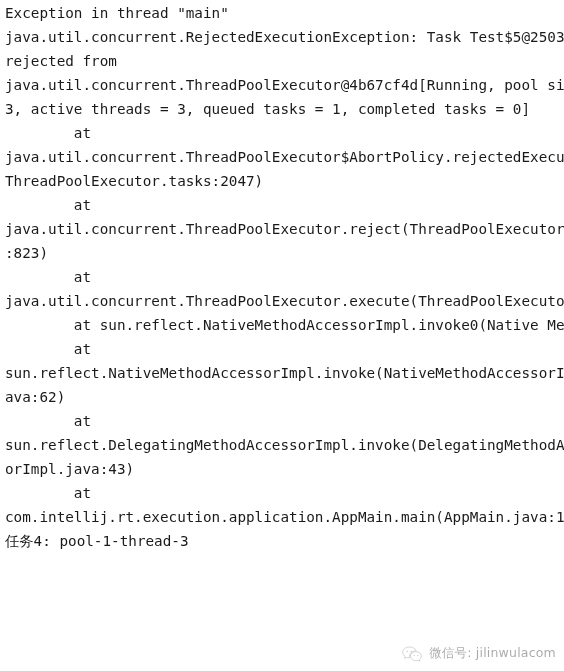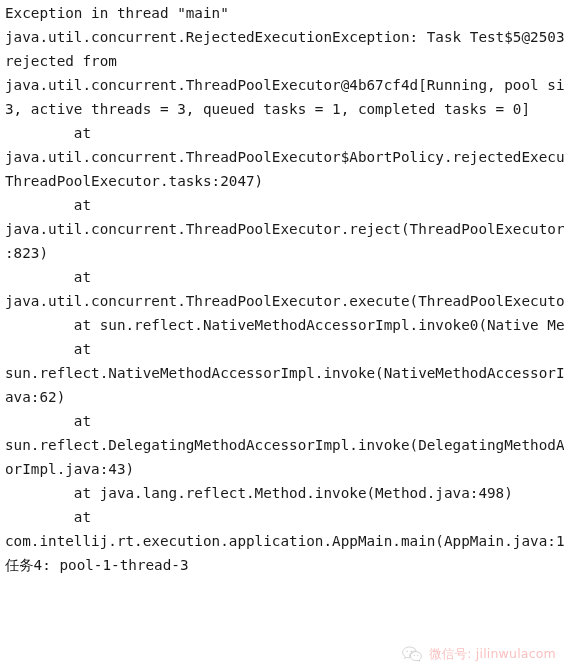--- a/index.html
+++ b/index.html
@@ -36,26 +36,26 @@
     position: absolute;
     top: 1px;
     left: 0;
     width: 564px;
   }
   #watermark {
     position: absolute;
     right: 8px;
     bottom: 8px;
     display: flex;
-    align-items: center;
+    align-items: flex-start;
     gap: 6px;
     opacity: 0.34;
     font-family: "DejaVu Sans", "Liberation Sans", sans-serif;
     font-size: 12.5px;
-    color: #ef4444;
+    color: #000000;
     pointer-events: none;
     user-select: none;
   }
   #watermark .wm-text {
     white-space: nowrap;
     letter-spacing: 0.2px;
   }
   #watermark .wm-icon {
     display: inline-flex;
     width: 22px;
@@ -82,21 +82,20 @@
       <div class="line">:823)</div>
       <div class="line">        at</div>
       <div class="line">java.util.concurrent.ThreadPoolExecutor.execute(ThreadPoolExecutor.jav</div>
       <div class="line">        at sun.reflect.NativeMethodAccessorImpl.invoke0(Native Method)</div>
       <div class="line">        at</div>
       <div class="line">sun.reflect.NativeMethodAccessorImpl.invoke(NativeMethodAccessorImpl.j</div>
       <div class="line">ava:62)</div>
       <div class="line">        at</div>
       <div class="line">sun.reflect.DelegatingMethodAccessorImpl.invoke(DelegatingMethodAccess</div>
       <div class="line">orImpl.java:43)</div>
-      <div class="line">        at java.lang.reflect.Method.invoke(Method.java:498)</div>
       <div class="line">        at</div>
       <div class="line">com.intellij.rt.execution.application.AppMain.main(AppMain.java:147)</div>
       <div class="line">任务4: pool-1-thread-3</div>
     </div>
 
   <div id="watermark">
     <span class="wm-icon">
       <svg viewBox="0 0 24 20" width="22" height="18" aria-hidden="true">
         <path d="M9 2.2C4.9 2.2 1.6 4.9 1.6 8.2c0 1.9 1.1 3.6 2.8 4.7l-.7 2.1 2.4-1.2c.9.3 1.9.4 2.9.4h.5c-.2-.5-.3-1.1-.3-1.7 0-3.3 3.2-6 7.1-6h.4C16.1 4 12.9 2.2 9 2.2z" fill="none" stroke="#4a4a4a" stroke-width="0.9"></path>
         <circle cx="6.6" cy="7.1" r="0.8" fill="#4a4a4a"></circle>

